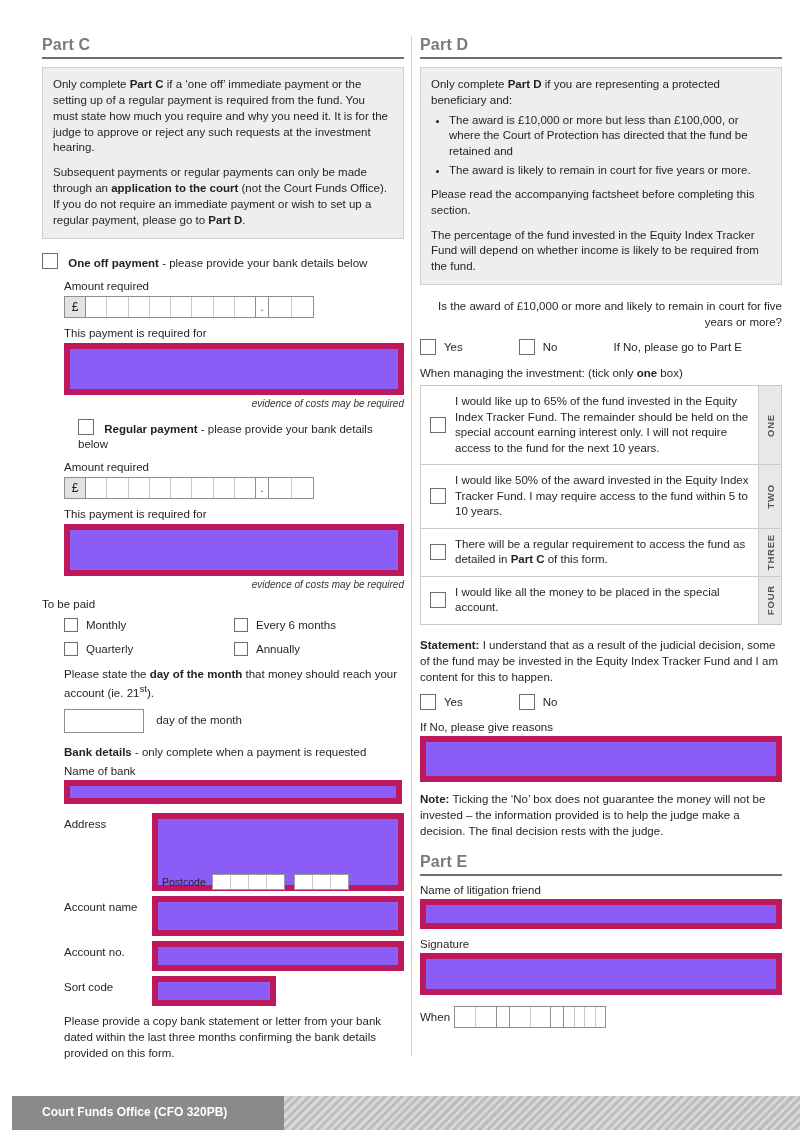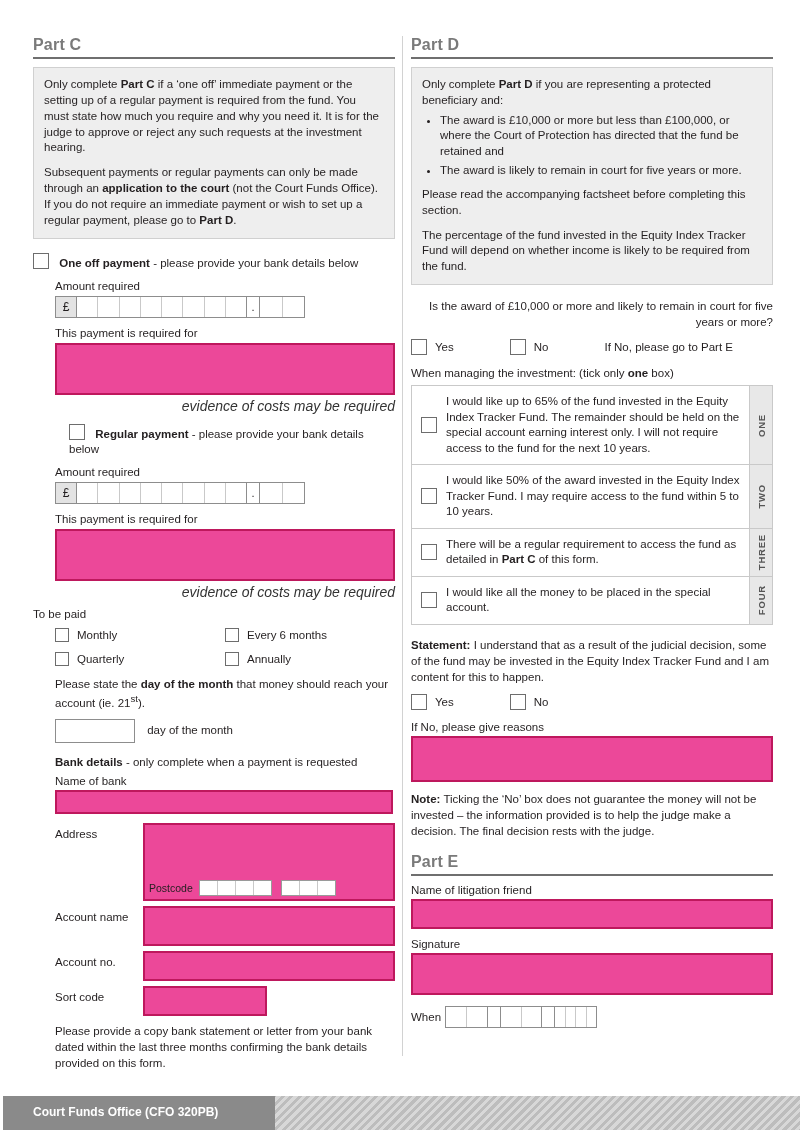--- a/index.html
+++ b/index.html
@@ -5,21 +5,21 @@
   html,body{margin:0;padding:0;}
   body{
     width:800px;height:1130px;
     background:#ffffff;
     font-family:"Liberation Sans", sans-serif;
     font-size:11.5px;
     color:#231f20;
     position:relative;
     overflow:hidden;
   }
-  .page{position:absolute;left:3px;top:0;width:784px;height:1130px;}
+  .page{position:absolute;left:12px;top:0;width:784px;height:1130px;}
   .col-left{position:absolute;left:30px;top:36px;width:362px;}
   .col-right{position:absolute;left:408px;top:36px;width:362px;}
   .divider{position:absolute;left:399px;top:36px;width:1px;height:1020px;background:#d2d2d2;}
 
   .part-head{
     font-size:16px;font-weight:bold;color:#7a7a7a;
     border-bottom:2px solid #6f6f6f;
     padding-bottom:3px;margin-bottom:8px;letter-spacing:0.2px;
   }
   .grey-box{
@@ -53,22 +53,22 @@
     display:flex;align-items:center;justify-content:center;font-size:12px;
   }
   .money .cells{flex:1;display:flex;}
   .money .cells span{flex:1;border-right:1px solid #c9c9c9;}
   .money .cells span:last-child{border-right:none;}
   .money .dot{width:12px;display:flex;align-items:center;justify-content:center;border-left:1px solid #8d8d8d;border-right:1px solid #8d8d8d;font-size:11px;}
   .money .pence{width:44px;display:flex;}
   .money .pence span{flex:1;border-right:1px solid #c9c9c9;}
   .money .pence span:last-child{border-right:none;}
 
-  .bigbox{border:2px solid #be185d;background:#ec4899;box-sizing:border-box;}
-  .note-right{text-align:right;font-style:italic;font-size:14px;color:#333;margin-top:3px;}
+  .bigbox{border:6px solid #be185d;background:#8b5cf6;box-sizing:border-box;}
+  .note-right{text-align:right;font-style:italic;font-size:10px;color:#333;margin-top:3px;}
 
   .grid2{display:flex;flex-wrap:wrap;margin-top:8px;}
   .grid2 .cell{width:50%;margin-bottom:10px;display:flex;align-items:center;}
   .grid2 .cell .lbl{margin-left:8px;}
 
   .daybox{width:78px;height:22px;border:1px solid #8d8d8d;background:#fff;display:inline-block;vertical-align:middle;}
   .inline-lbl{margin-left:9px;}
 
   .bank-row{display:flex;align-items:flex-start;margin-top:5px;}
   .bank-row .bl{width:88px;padding-top:5px;}

